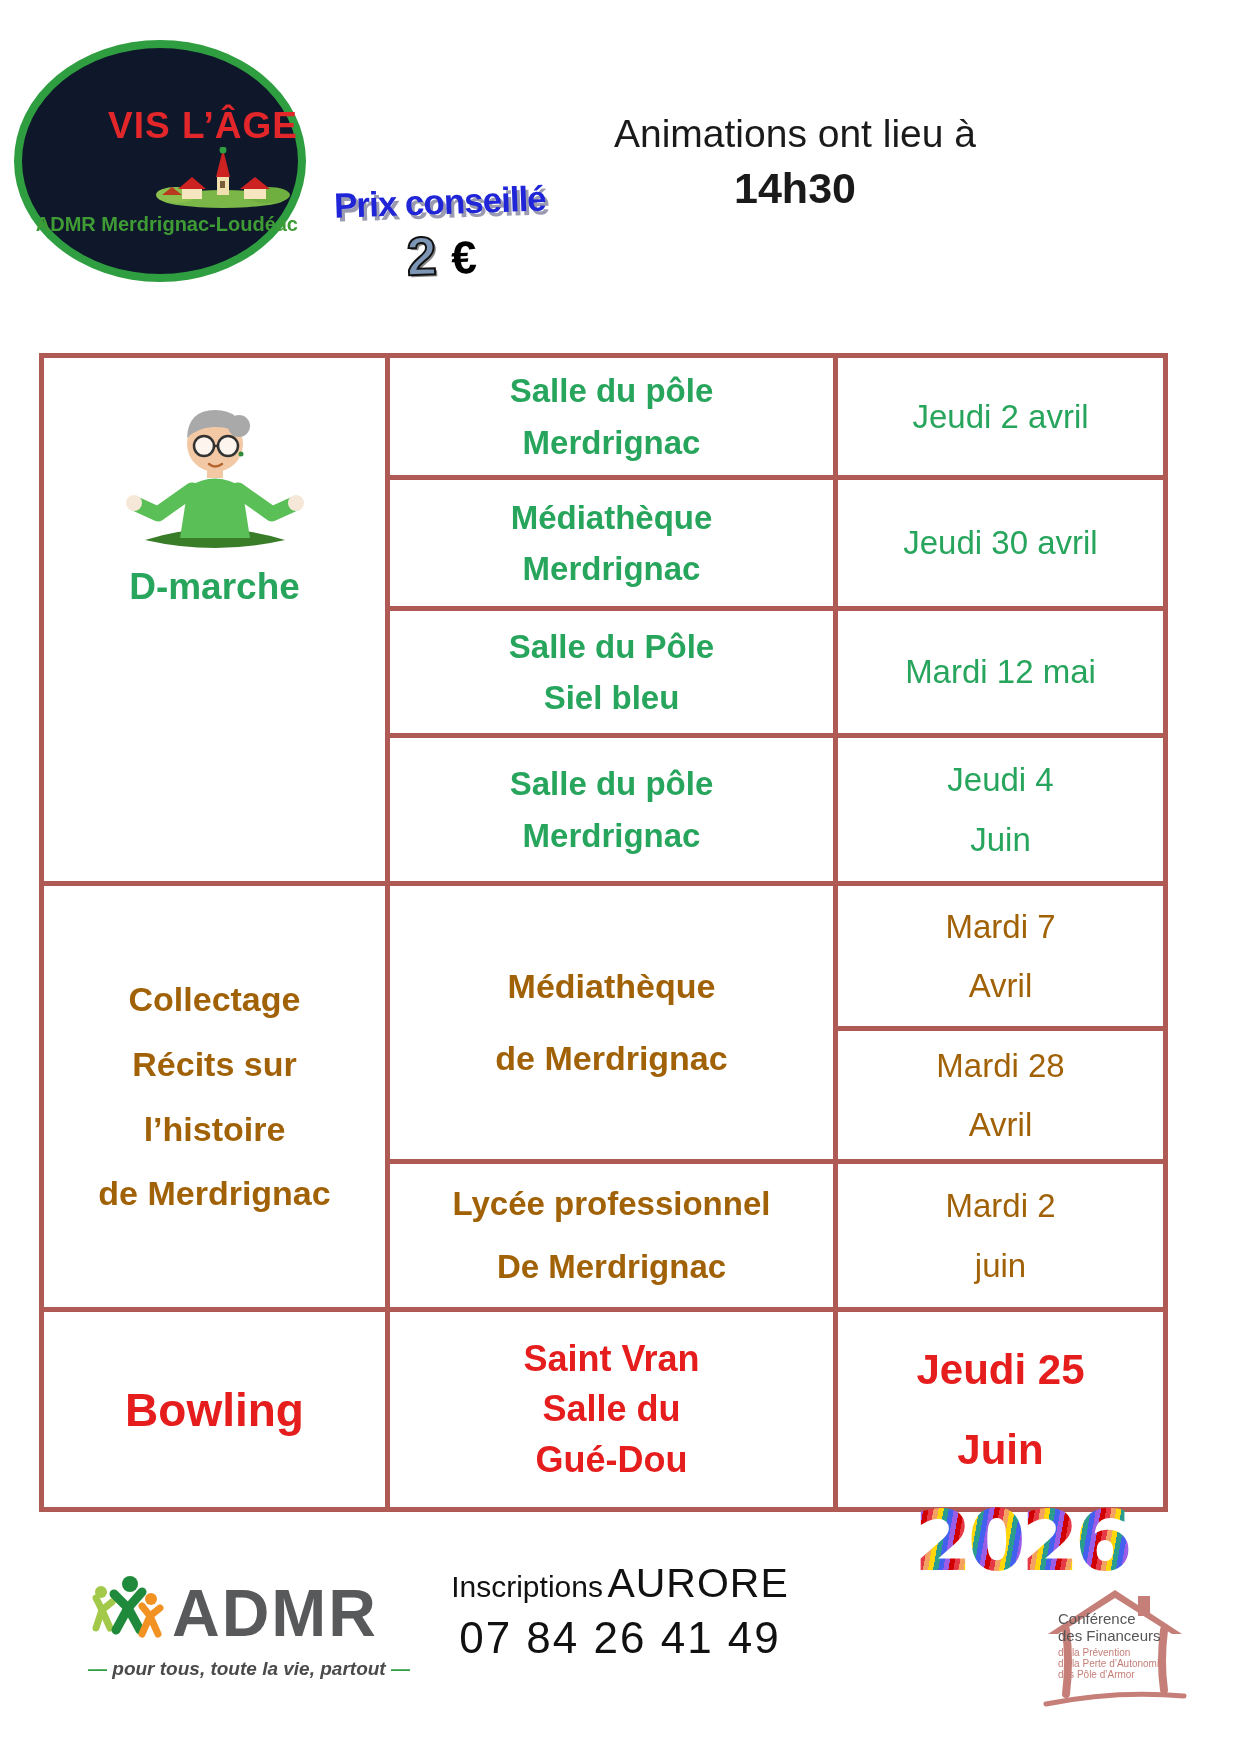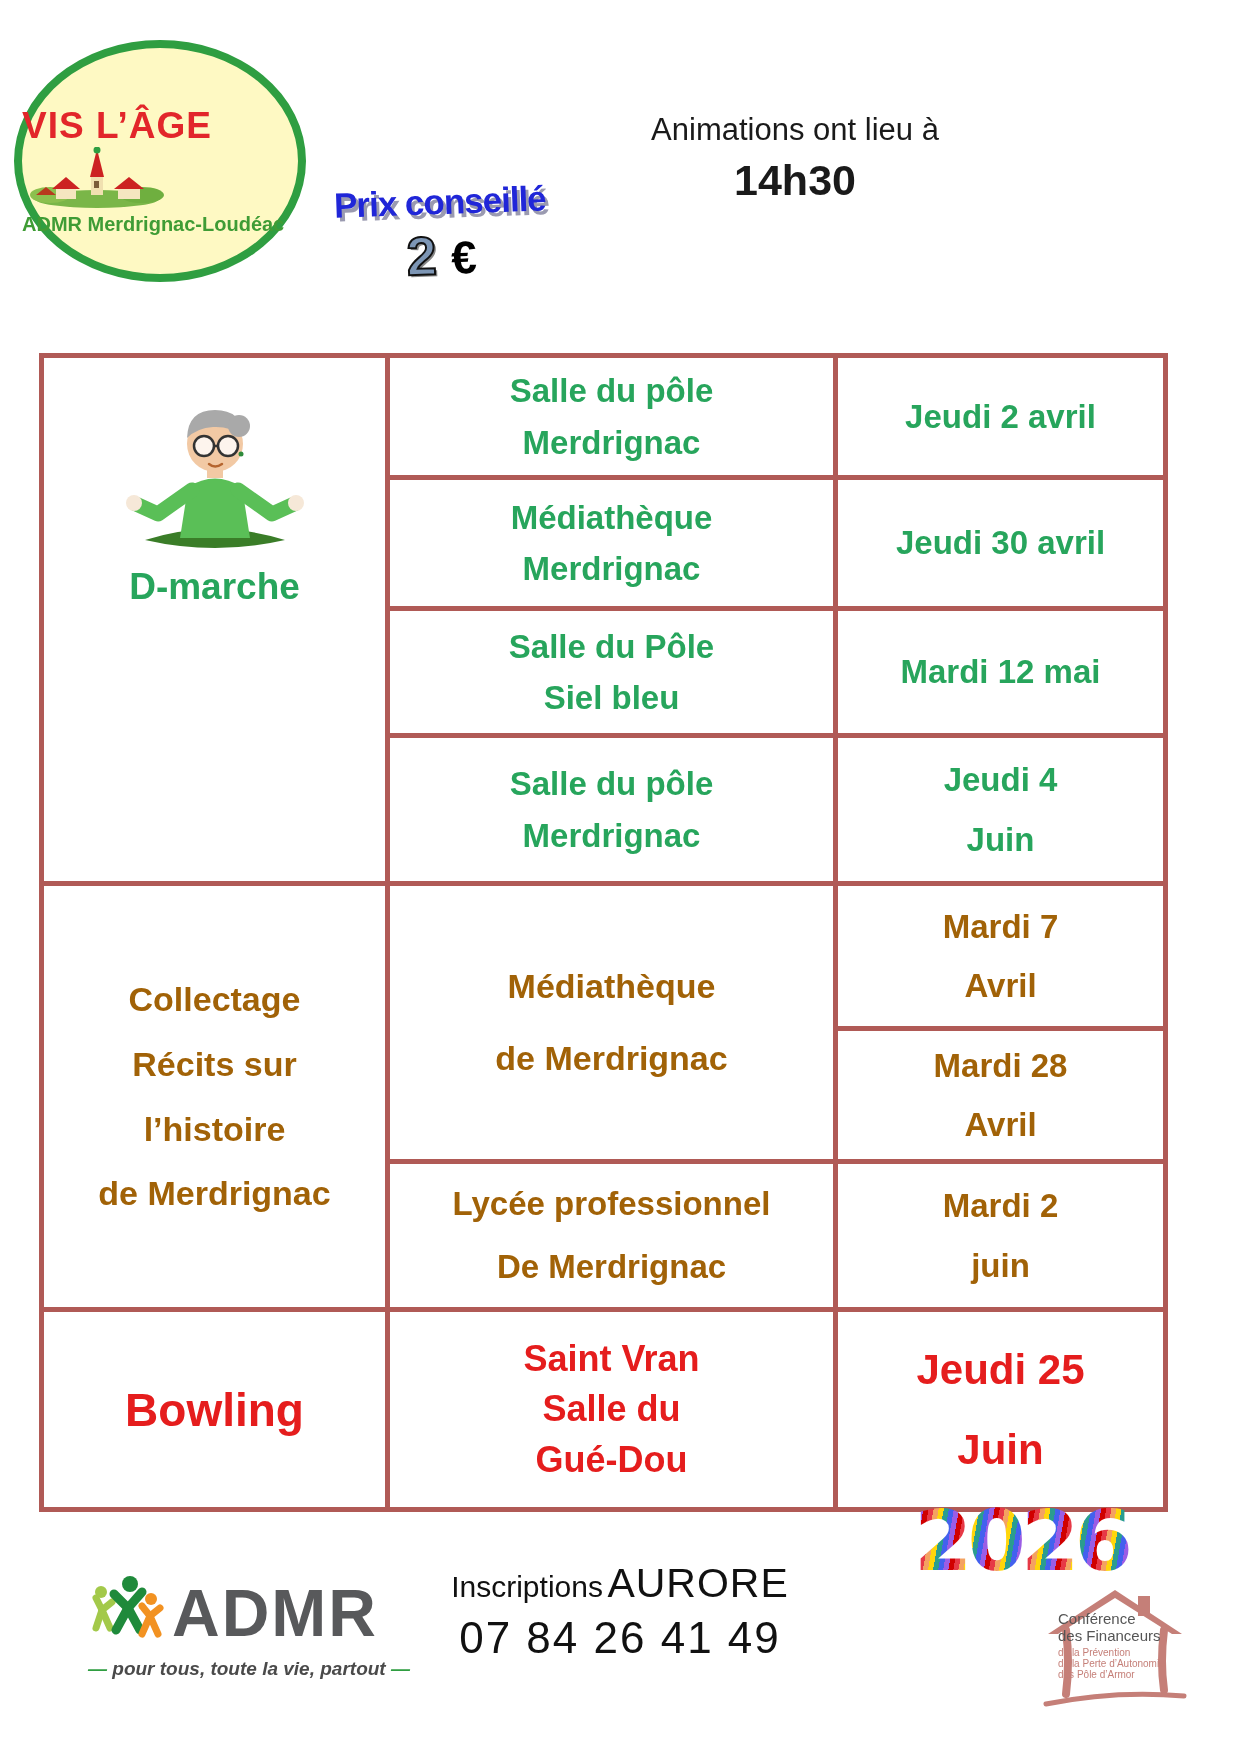--- a/index.html
+++ b/index.html
@@ -1,45 +1,45 @@
 <!DOCTYPE html>
 <html><head>
 <meta charset="utf-8">
 <style>
   html,body{margin:0;padding:0;background:#ffffff;}
   body{font-family:"Liberation Sans", sans-serif;}
   .page{position:relative;width:1240px;height:1754px;background:#ffffff;overflow:hidden;}
 
   
-  .oval-logo{position:absolute;left:14px;top:40px;width:276px;height:226px;border:8px solid #2f9e41;border-radius:50%;background:#fef9c3;display:flex;flex-direction:column;align-items:flex-start;justify-content:center;}
+  .oval-logo{position:absolute;left:14px;top:40px;width:276px;height:226px;border:8px solid #2f9e41;border-radius:50%;background:#0f172a;display:flex;flex-direction:column;align-items:flex-end;justify-content:center;}
   .vislage-title{color:#e2262a;font-size:37px;font-weight:bold;letter-spacing:1px;margin-top:18px;}
   .vislage-sub{color:#3f9c35;font-size:20px;font-weight:bold;margin-top:4px;}
 
   .main-title{position:absolute;left:328px;top:48px;font-size:44px;font-weight:700;color:#2aaa5e;white-space:nowrap;}
   .main-title .heavy{text-shadow:0 0 1.5px #2aaa5e, 0 0 1px #2aaa5e;}
 
   .schedule{position:absolute;left:545px;top:112px;width:500px;text-align:center;color:#1a1a1a;}
-  .schedule .line1{font-size:31px;}
+  .schedule .line1{font-size:39px;}
   .schedule .time{font-size:43px;margin-top:8px;font-weight:bold;}
   .schedule .line2{font-size:31px;margin-top:10px;}
 
   .price{position:absolute;left:326px;top:182px;width:230px;text-align:center;transform:rotate(-2deg);}
   .price-label{font-size:35px;font-weight:bold;color:#2026d8;text-shadow:3px 4px 0 #9a9ab0;letter-spacing:-1px;}
   .price-value-row{margin-top:2px;}
   .price-two{font-size:54px;font-weight:bold;color:#7d96b5;-webkit-text-stroke:2px #111;text-shadow:2px 2px 0 #888;}
   .price-euro{font-size:46px;font-weight:bold;color:#000;margin-left:10px;}
 
   
   table.sched{position:absolute;left:39px;top:353px;width:1124px;border-collapse:collapse;table-layout:fixed;}
   table.sched td{border:5px solid #b05a56;text-align:center;vertical-align:middle;padding:0;}
   .green{color:#27a55c;}
   .blue{color:#a16207;}
   .red{color:#e51d1d;}
   .loc{font-size:33px;font-weight:bold;line-height:1.55;}
-  .date{font-size:33px;font-weight:bold;line-height:1.8;}
+  .date{font-size:33px;font-weight:normal;line-height:1.8;}
   .act-label{font-size:37px;font-weight:bold;}
   .dmarche-cell{vertical-align:top !important;}
   .collectage{font-size:34px;font-weight:bold;line-height:1.9;}
   .venue-tall{font-size:34px;font-weight:bold;line-height:2.1;}
   .bowling-label{font-size:46px;font-weight:bold;}
   .bowling-venue{font-size:36px;font-weight:bold;line-height:1.4;}
   .bowling-date{font-size:42px;font-weight:bold;line-height:1.9;}
 
   
   .year2026{position:absolute;left:896px;top:1492px;width:250px;text-align:center;font-family:"DejaVu Sans",sans-serif;font-size:84px;font-weight:bold;letter-spacing:-5px;color:#c33;background:repeating-linear-gradient(100deg,#e63946 0 5px,#f4a261 5px 10px,#ffd60a 10px 15px,#2a9d8f 15px 20px,#4361ee 20px 25px,#9b5de5 25px 30px,#d00000 30px 35px);-webkit-background-clip:text;background-clip:text;-webkit-text-fill-color:transparent;}

